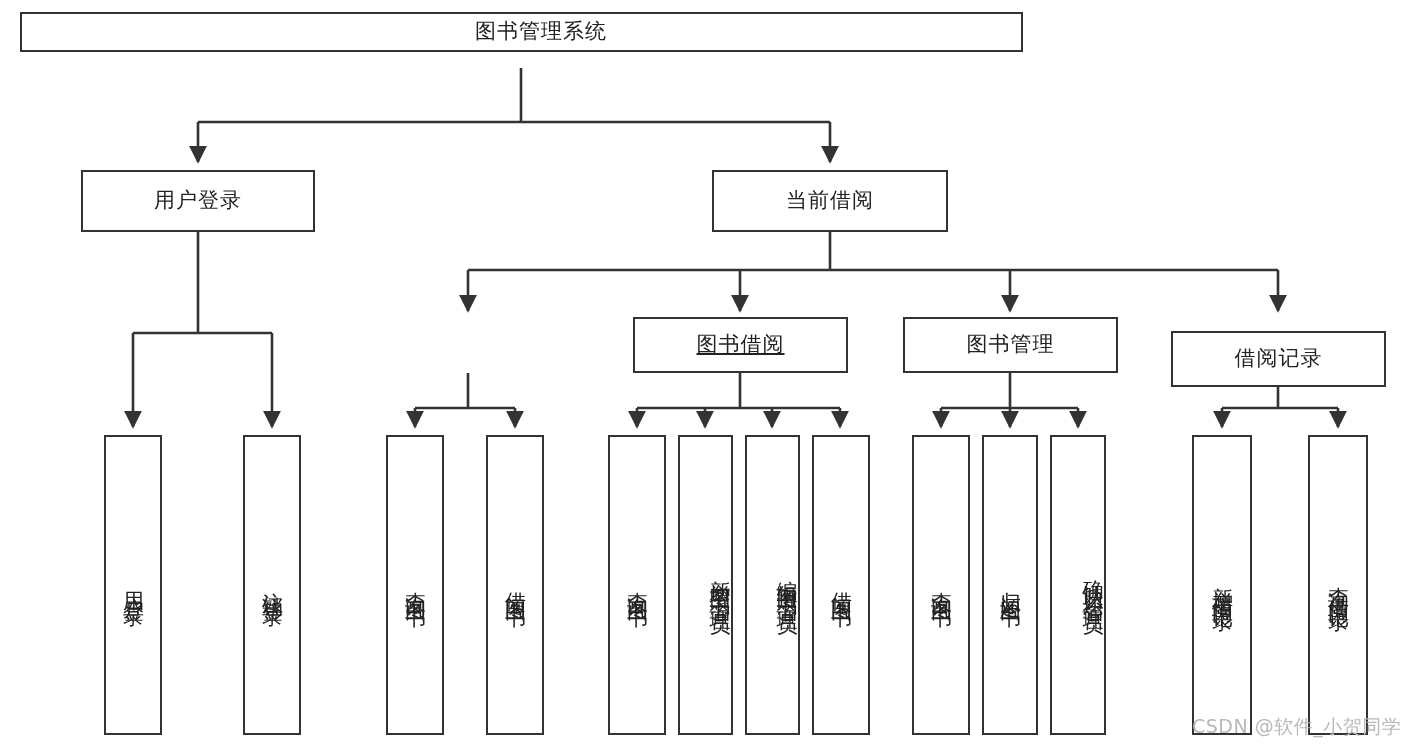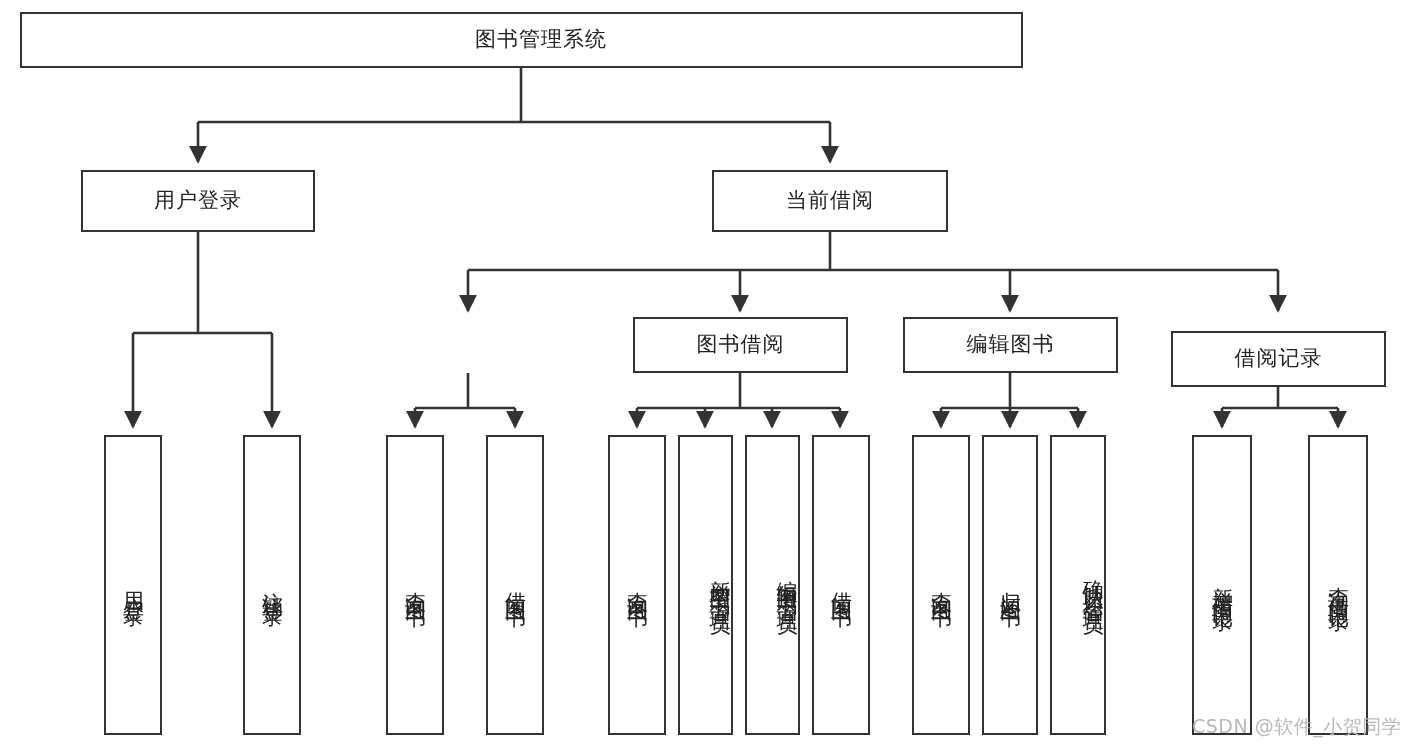--- a/index.html
+++ b/index.html
@@ -119,36 +119,36 @@
       <path d="M 1010 408 L 1010 427" marker-end="url(#arrow)"></path>
       <path d="M 1078 408 L 1078 427" marker-end="url(#arrow)"></path>
 
       <path d="M 1278 373 L 1278 408"></path>
       <path d="M 1222 408 L 1338 408"></path>
       <path d="M 1222 408 L 1222 427" marker-end="url(#arrow)"></path>
       <path d="M 1338 408 L 1338 427" marker-end="url(#arrow)"></path>
     </g>
   </svg>
 
-  <div class="node horiz" style="left:20px; top:12px; width:1003px; height:56px;padding-left:39px;">
+  <div class="node horiz" style="left:20px; top:12px; width:1003px; height:40px;padding-left:39px;">
     <span class="label">图书管理系统</span>
   </div>
 
   <div class="node horiz" style="left:81px; top:170px; width:234px; height:62px;">
     <span class="label">用户登录</span>
   </div>
   <div class="node horiz" style="left:712px; top:170px; width:236px; height:62px;">
     <span class="label">当前借阅</span>
   </div>
 
-  <div class="node horiz" style="left:633px; top:317px; width:215px; height:56px;">
+  <div class="node horiz" style="left:633px; top:317px; width:215px; height:56px;text-decoration:underline;">
     <span class="label">图书借阅</span>
   </div>
   <div class="node horiz" style="left:903px; top:317px; width:215px; height:56px;">
-    <span class="label">编辑图书</span>
+    <span class="label">图书管理</span>
   </div>
   <div class="node horiz" style="left:1171px; top:331px; width:215px; height:56px;">
     <span class="label">借阅记录</span>
   </div>
 
   <div class="node vert mid" style="left:104px; top:435px; width:58px; height:300px;">
     <span class="label">用户登录</span>
   </div>
   <div class="node vert mid" style="left:243px; top:435px; width:58px; height:300px;">
     <span class="label">注销登录</span>

